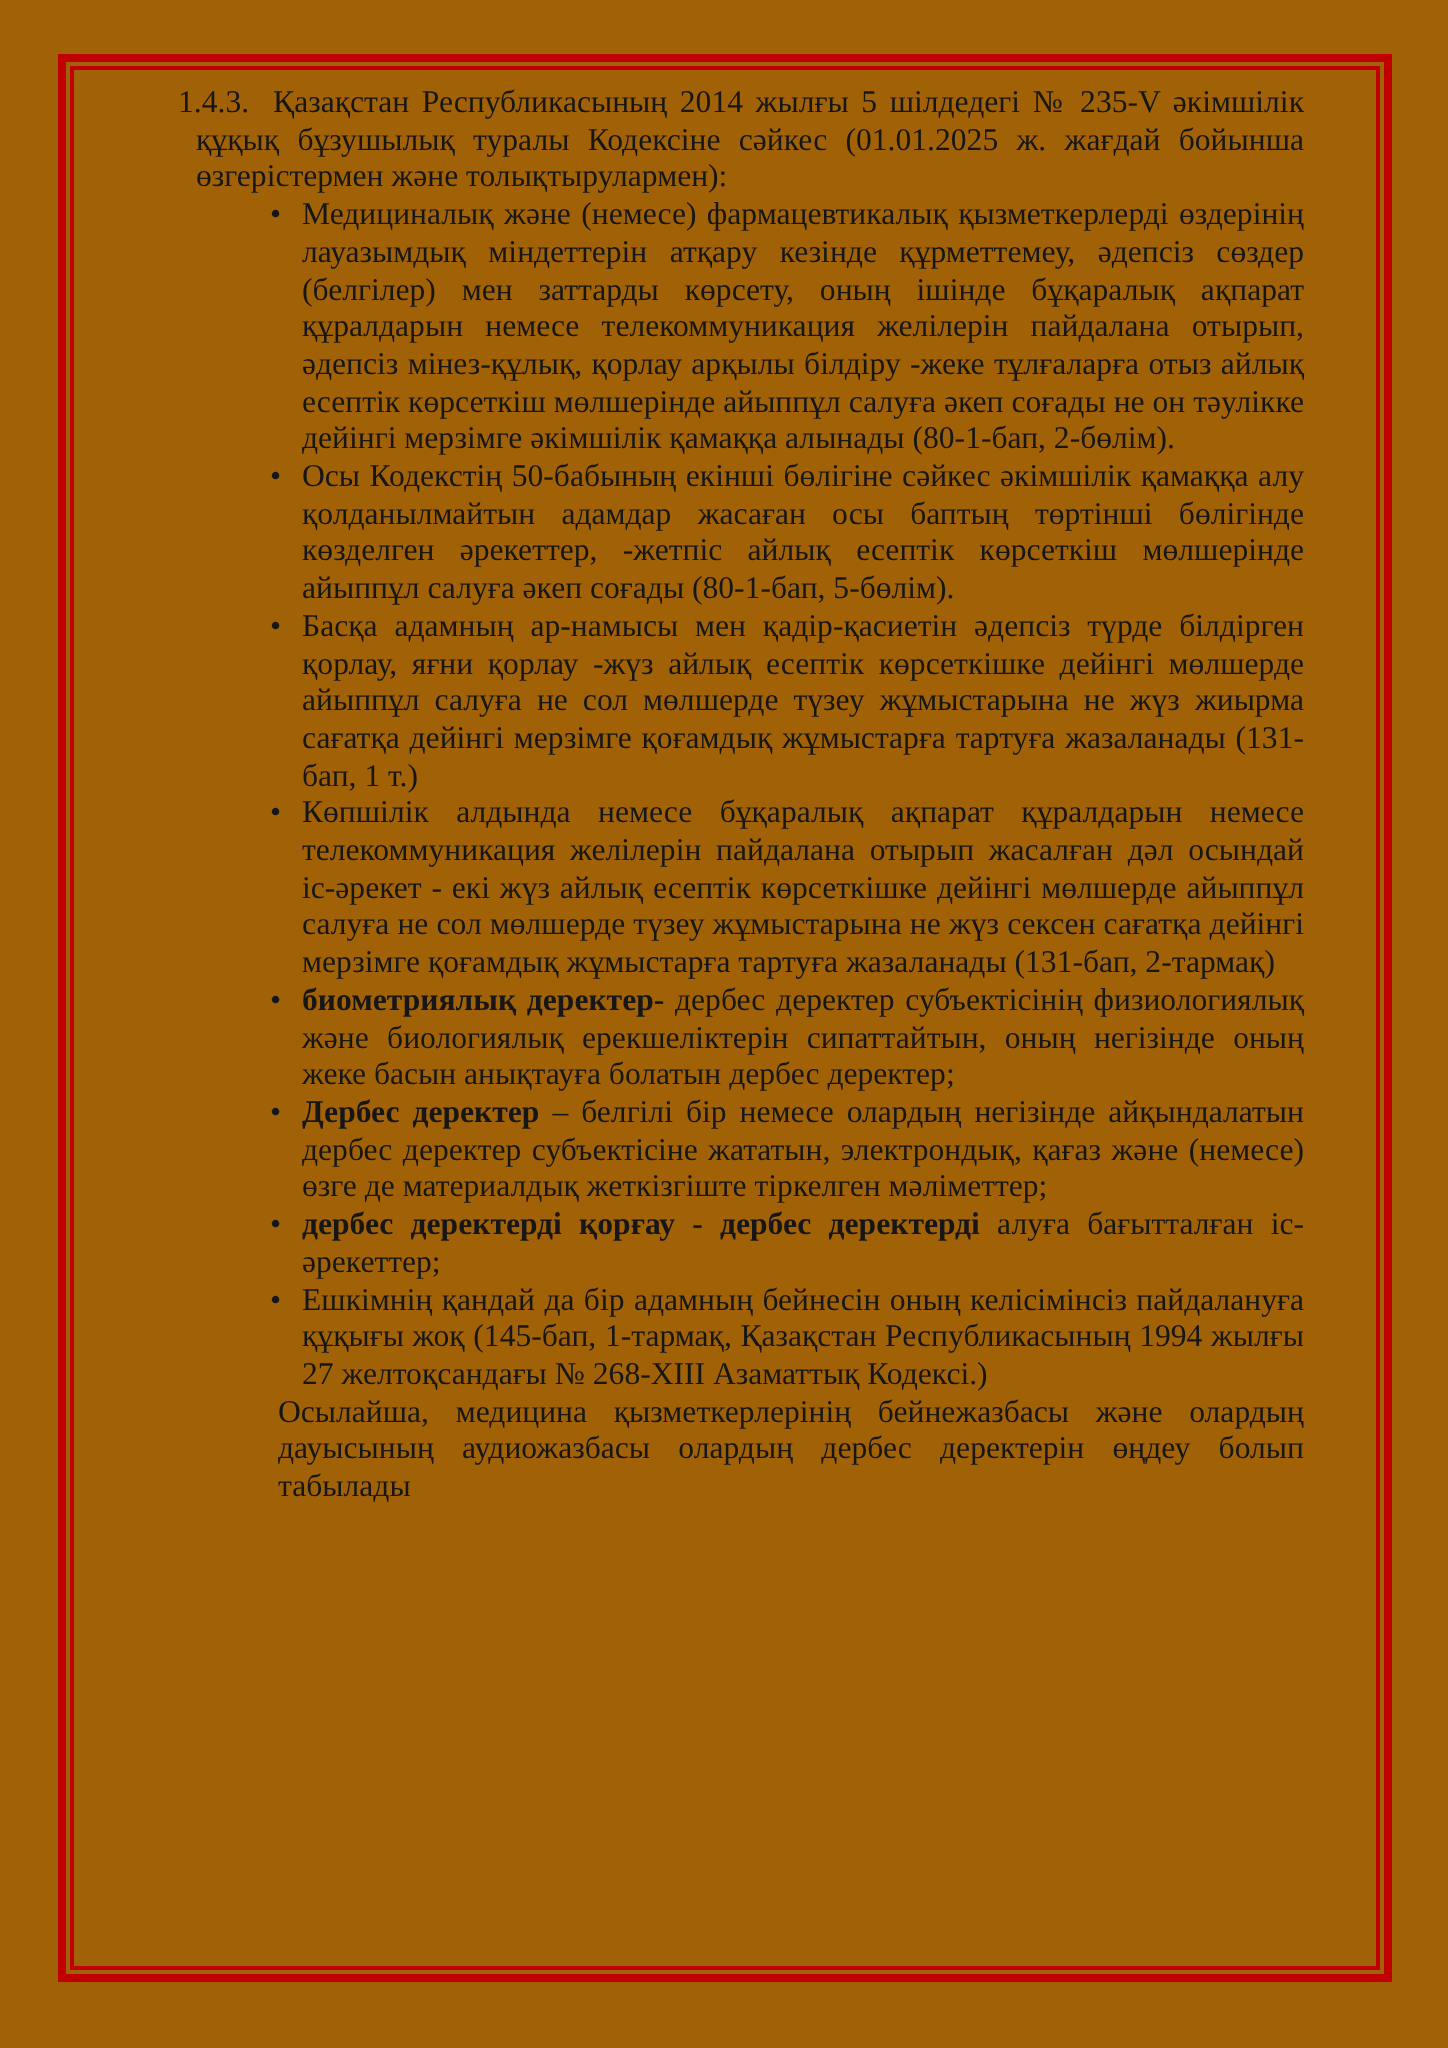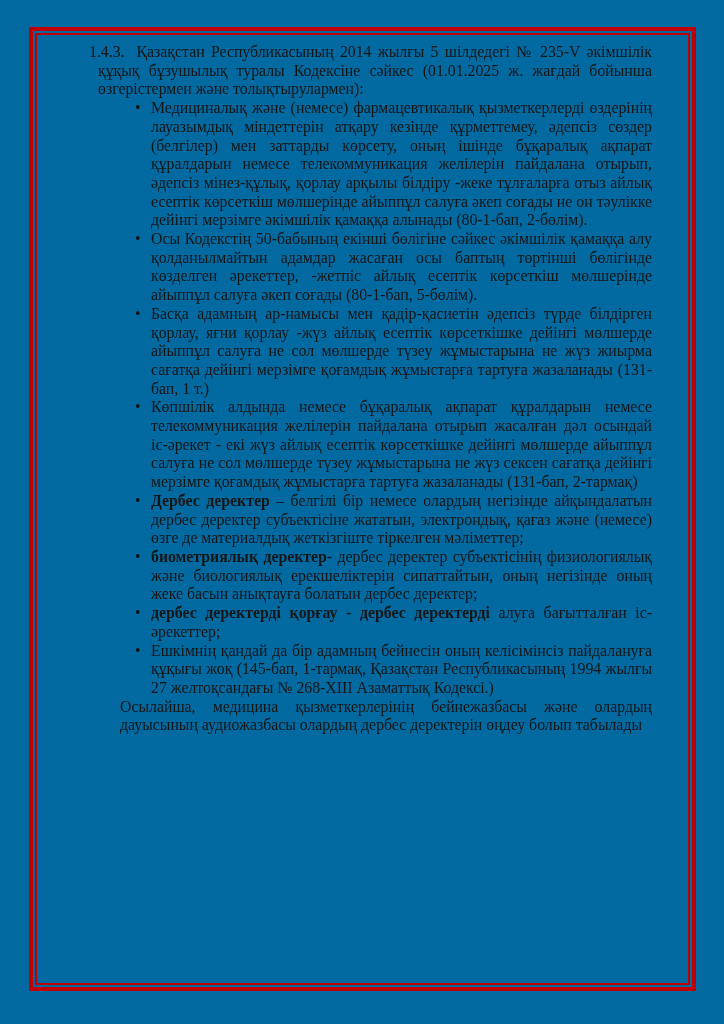--- a/index.html
+++ b/index.html
@@ -1,17 +1,17 @@
 <!DOCTYPE html>
 <html><head>
 <meta charset="utf-8">
 <style>
   html,body { margin:0; padding:0; background:#ffffff; }
   .page {
-    position:relative; width:724px; height:1024px; background:#0369a1;
+    position:relative; width:724px; height:1024px; background:#a16207;
     font-family:"Liberation Serif", serif; color:#161616;
   }
   .frame-outer {
     position:absolute; left:29px; top:27px; width:667px; height:964px;
     box-sizing:border-box; border:4px solid #C00000; padding:2px;
   }
   .frame-inner {
     width:100%; height:100%; box-sizing:border-box;
     border:2px solid #C00000; padding:8px 36px 0 52px; overflow:hidden;
   }
@@ -21,41 +21,41 @@
   .tab { display:inline-block; height:1px; }
   .tab-0 { width:12px; }
   .tab-1 { width:24px; }
   .tab-2 { width:14px; }
   ul.blist { list-style:none; margin:0; padding:0; }
   ul.blist li { position:relative; padding-left:62px; }
   ul.blist li::before {
     content:"\2022"; position:absolute; left:46px; top:0;
   }
   .b { font-weight:bold; }
-  .closing { margin-left:31px; }
+  .closing { margin-left:50px; }
 </style>
 </head>
 <body>
 
 <div class="page">
   <div class="frame-outer">
     <div class="frame-inner">
       <div class="content" id="doc-content">
           <div class="sec"><span class="num">1.4.3.</span><span class="tab tab-0"></span><span>Қазақстан Республикасының 2014 жылғы 5 шілдедегі № 235-V әкімшілік құқық бұзушылық туралы Кодексіне сәйкес (01.01.2025 ж. жағдай бойынша өзгерістермен және толықтырулармен):</span></div>
           <ul class="blist">
             <li><span>Медициналық және (немесе) фармацевтикалық қызметкерлерді өздерінің лауазымдық міндеттерін атқару кезінде құрметтемеу, әдепсіз сөздер (белгілер) мен заттарды көрсету, оның ішінде бұқаралық ақпарат құралдарын немесе телекоммуникация желілерін пайдалана отырып, әдепсіз мінез-құлық, қорлау арқылы білдіру  -жеке тұлғаларға отыз айлық есептік көрсеткіш мөлшерінде айыппұл салуға әкеп соғады не он тәулікке дейінгі мерзімге әкімшілік қамаққа алынады (80-1-бап, 2-бөлім).</span></li>
             <li><span>Осы Кодекстің 50-бабының екінші бөлігіне сәйкес әкімшілік қамаққа алу қолданылмайтын адамдар жасаған осы баптың төртінші бөлігінде көзделген әрекеттер, -жетпіс айлық есептік көрсеткіш мөлшерінде айыппұл салуға әкеп соғады (80-1-бап, 5-бөлім).</span></li>
           </ul>
           <ul class="blist">
             <li><span>Басқа адамның ар-намысы мен қадір-қасиетін әдепсіз түрде білдірген қорлау, яғни қорлау -жүз айлық есептік көрсеткішке дейінгі мөлшерде айыппұл салуға не сол мөлшерде түзеу жұмыстарына не жүз жиырма сағатқа дейінгі мерзімге қоғамдық жұмыстарға тартуға жазаланады (131-бап, 1 т.)</span></li>
             <li><span>Көпшілік алдында немесе бұқаралық ақпарат құралдарын немесе телекоммуникация желілерін пайдалана отырып жасалған дәл осындай іс-әрекет - екі жүз айлық есептік көрсеткішке дейінгі мөлшерде айыппұл салуға не сол мөлшерде түзеу жұмыстарына не жүз сексен сағатқа дейінгі мерзімге қоғамдық жұмыстарға тартуға жазаланады (131-бап, 2-тармақ)</span></li>
           </ul>
           <ul class="blist">
+            <li><span class="b">биометриялық деректер-</span><span> дербес деректер субъектісінің физиологиялық және биологиялық ерекшеліктерін сипаттайтын, оның негізінде оның жеке басын анықтауға болатын дербес деректер;</span></li>
             <li><span class="b">Дербес деректер</span><span> – белгілі бір немесе олардың негізінде айқындалатын дербес деректер субъектісіне жататын, электрондық, қағаз және (немесе) өзге де материалдық жеткізгіште тіркелген мәліметтер;</span></li>
-            <li><span class="b">биометриялық деректер-</span><span> дербес деректер субъектісінің физиологиялық және биологиялық ерекшеліктерін сипаттайтын, оның негізінде оның жеке басын анықтауға болатын дербес деректер;</span></li>
             <li><span class="b">дербес деректерді қорғау - дербес деректерді</span><span> алуға бағытталған іс-әрекеттер;</span></li>
             <li><span>Ешкімнің қандай да бір адамның бейнесін оның келісімінсіз пайдалануға құқығы жоқ (145-бап, 1-тармақ, Қазақстан Республикасының 1994 жылғы 27 желтоқсандағы № 268-XIII Азаматтық Кодексі.)</span></li>
           </ul>
           <div class="closing">Осылайша, медицина қызметкерлерінің бейнежазбасы және олардың дауысының аудиожазбасы олардың дербес деректерін өңдеу болып табылады</div>
         </div>
     </div>
   </div>
 </div>
 
 </body></html>

